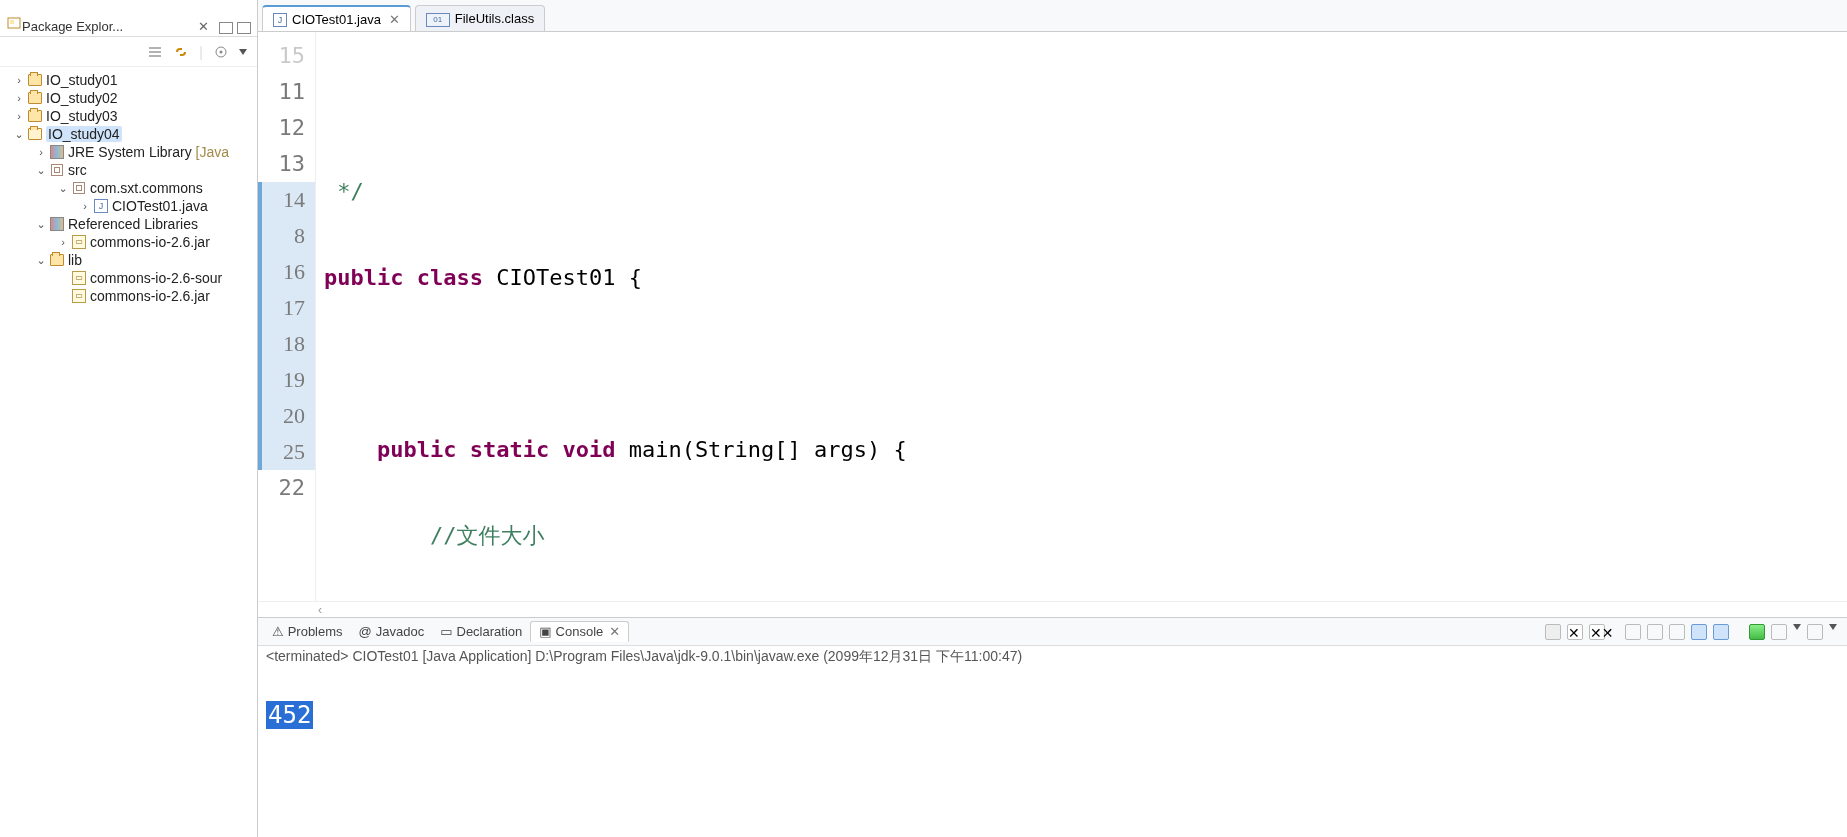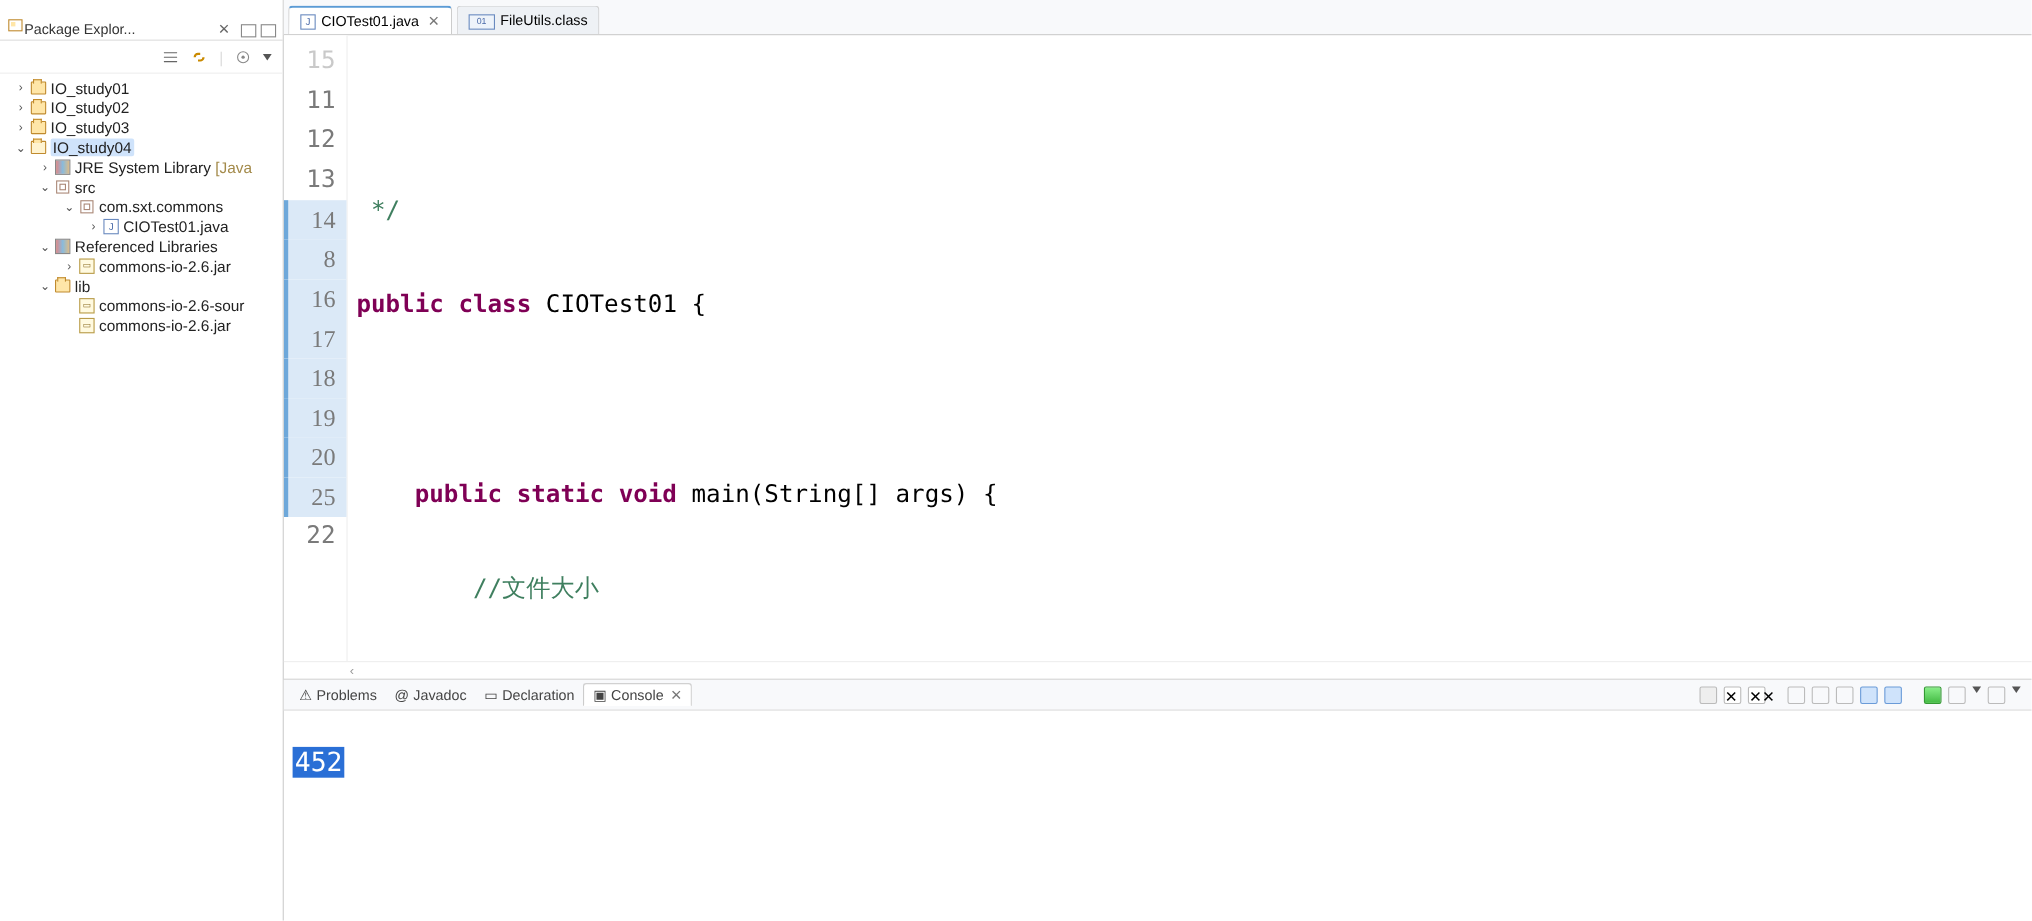--- a/index.html
+++ b/index.html
@@ -277,17 +277,18 @@
         <span class="ctb-ico blue"></span>
         <span class="ctb-ico blue"></span>
         <span style="width:8px"></span>
         <span class="ctb-ico green"></span>
         <span class="ctb-ico"></span>
         <span class="tri-down"></span>
         <span class="ctb-ico"></span>
         <span class="tri-down"></span>
       </div>
     </div>
+    <div class="console-status">&lt;terminated&gt; CIOTest01 [Java Application] D:\Program Files\Java\jdk-9.0.1\bin\javaw.exe (2099年12月31日 下午11:00:47)</div>
     <div class="console-out">
       <div><span class="selout">452</span></div>
     </div>
   </div>
 </div>
 
 </body></html>

